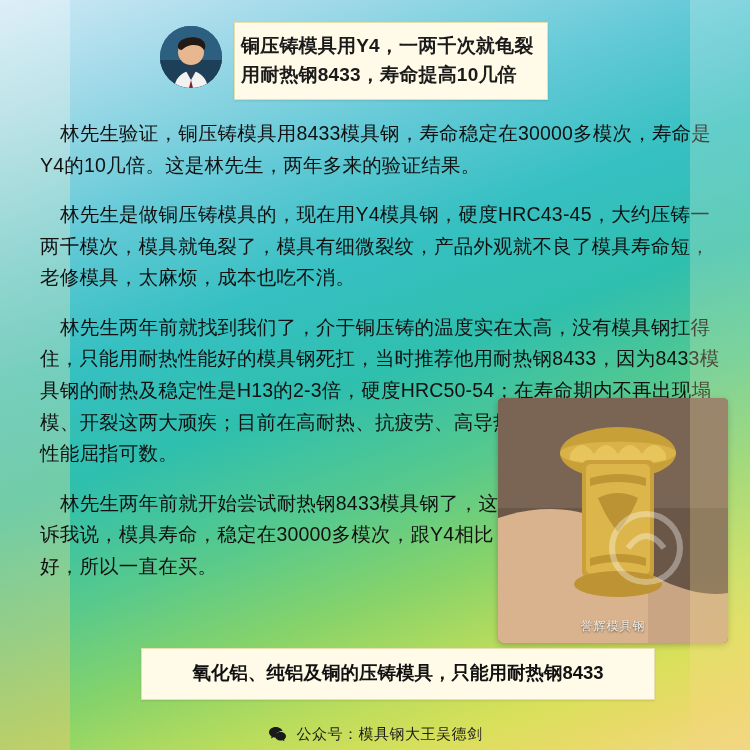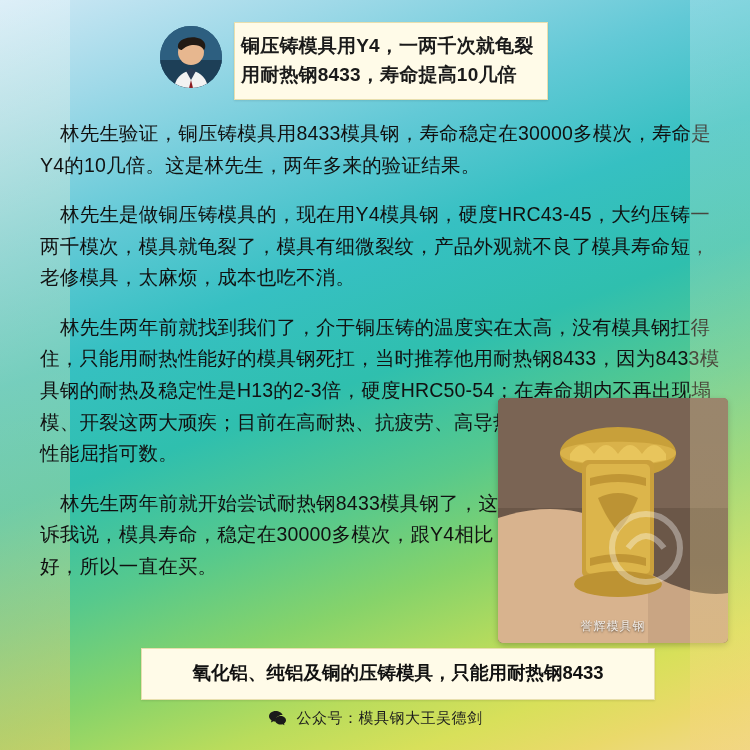--- a/index.html
+++ b/index.html
@@ -142,21 +142,21 @@
     font-weight: bold;
     color: #111;
     line-height: 1.6;
     white-space: nowrap;
   }
 
   .wechat-bar {
     position: absolute;
     left: 0;
     right: 0;
-    bottom: 22px;
+    bottom: 6px;
     display: flex;
     align-items: center;
     justify-content: center;
     gap: 10px;
   }
   .wechat-icon {
     width: 19px;
     height: 19px;
     flex: 0 0 auto;
   }

